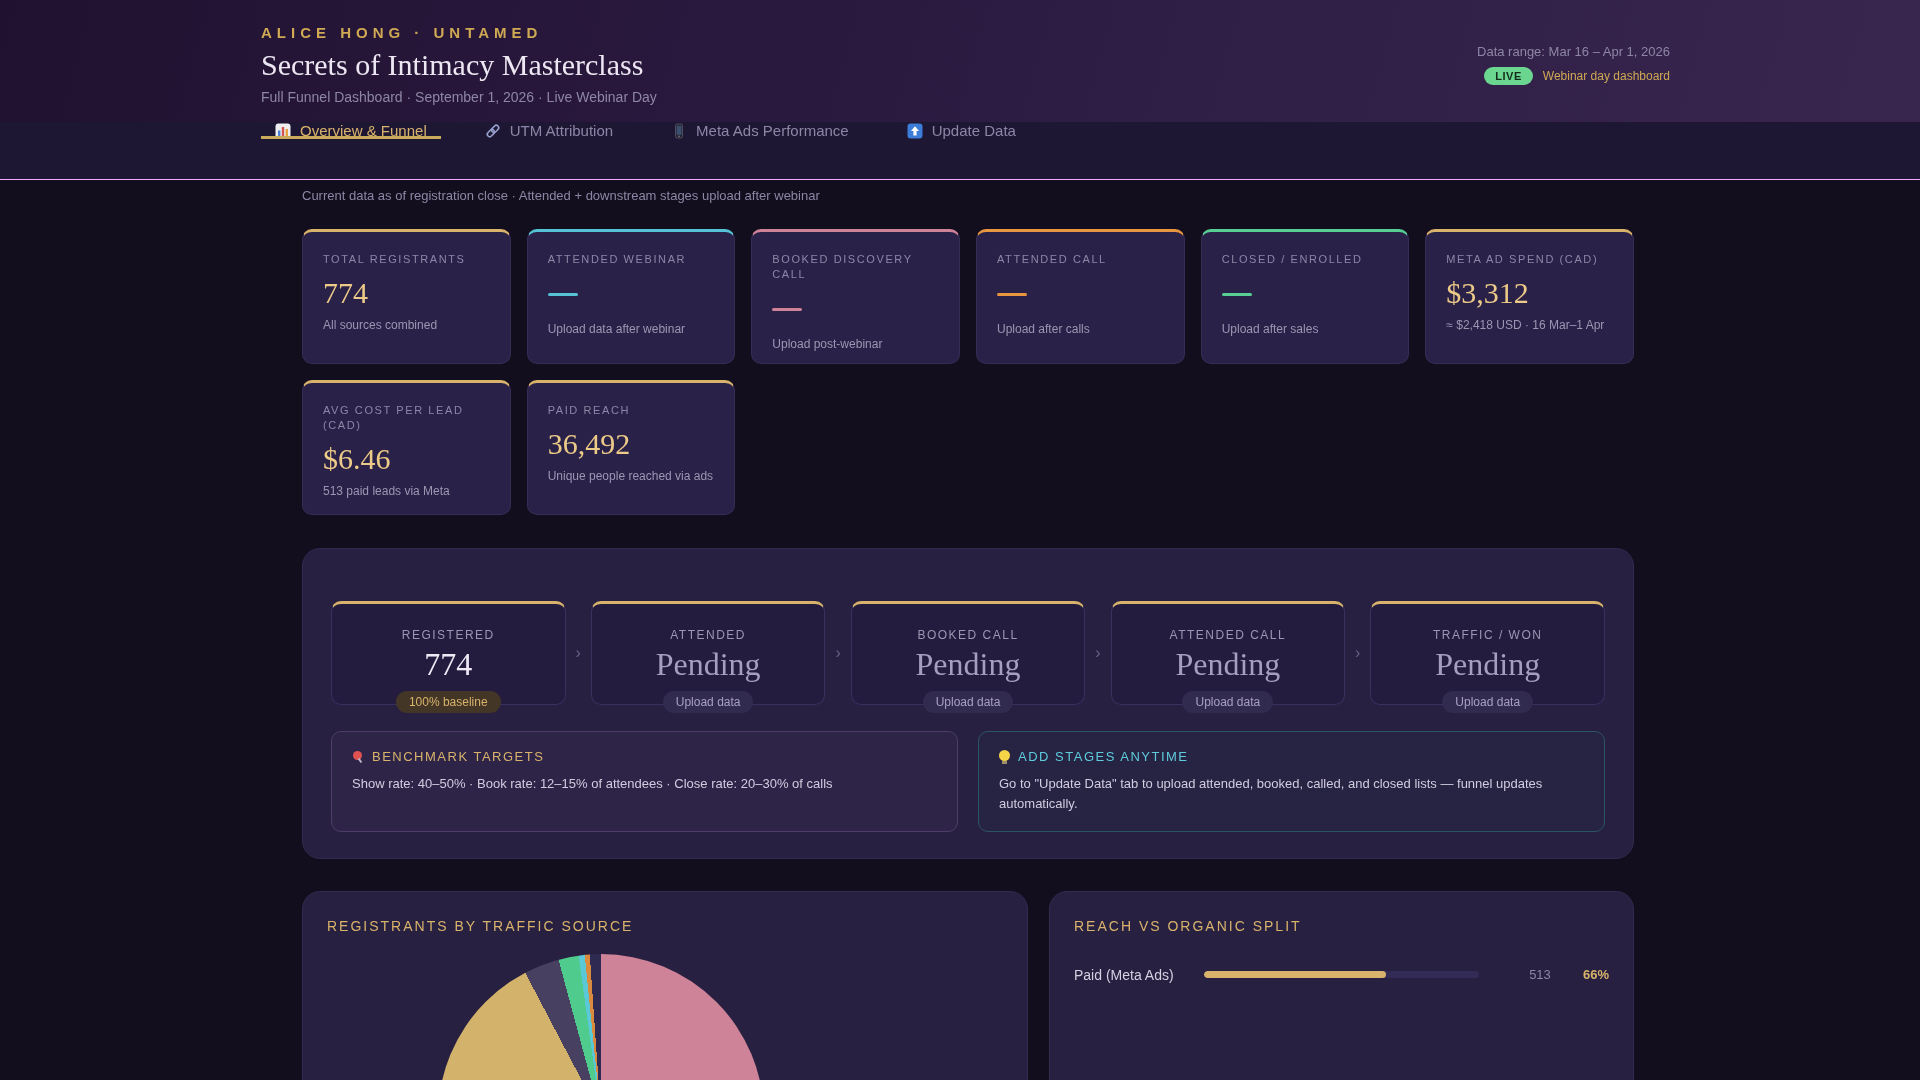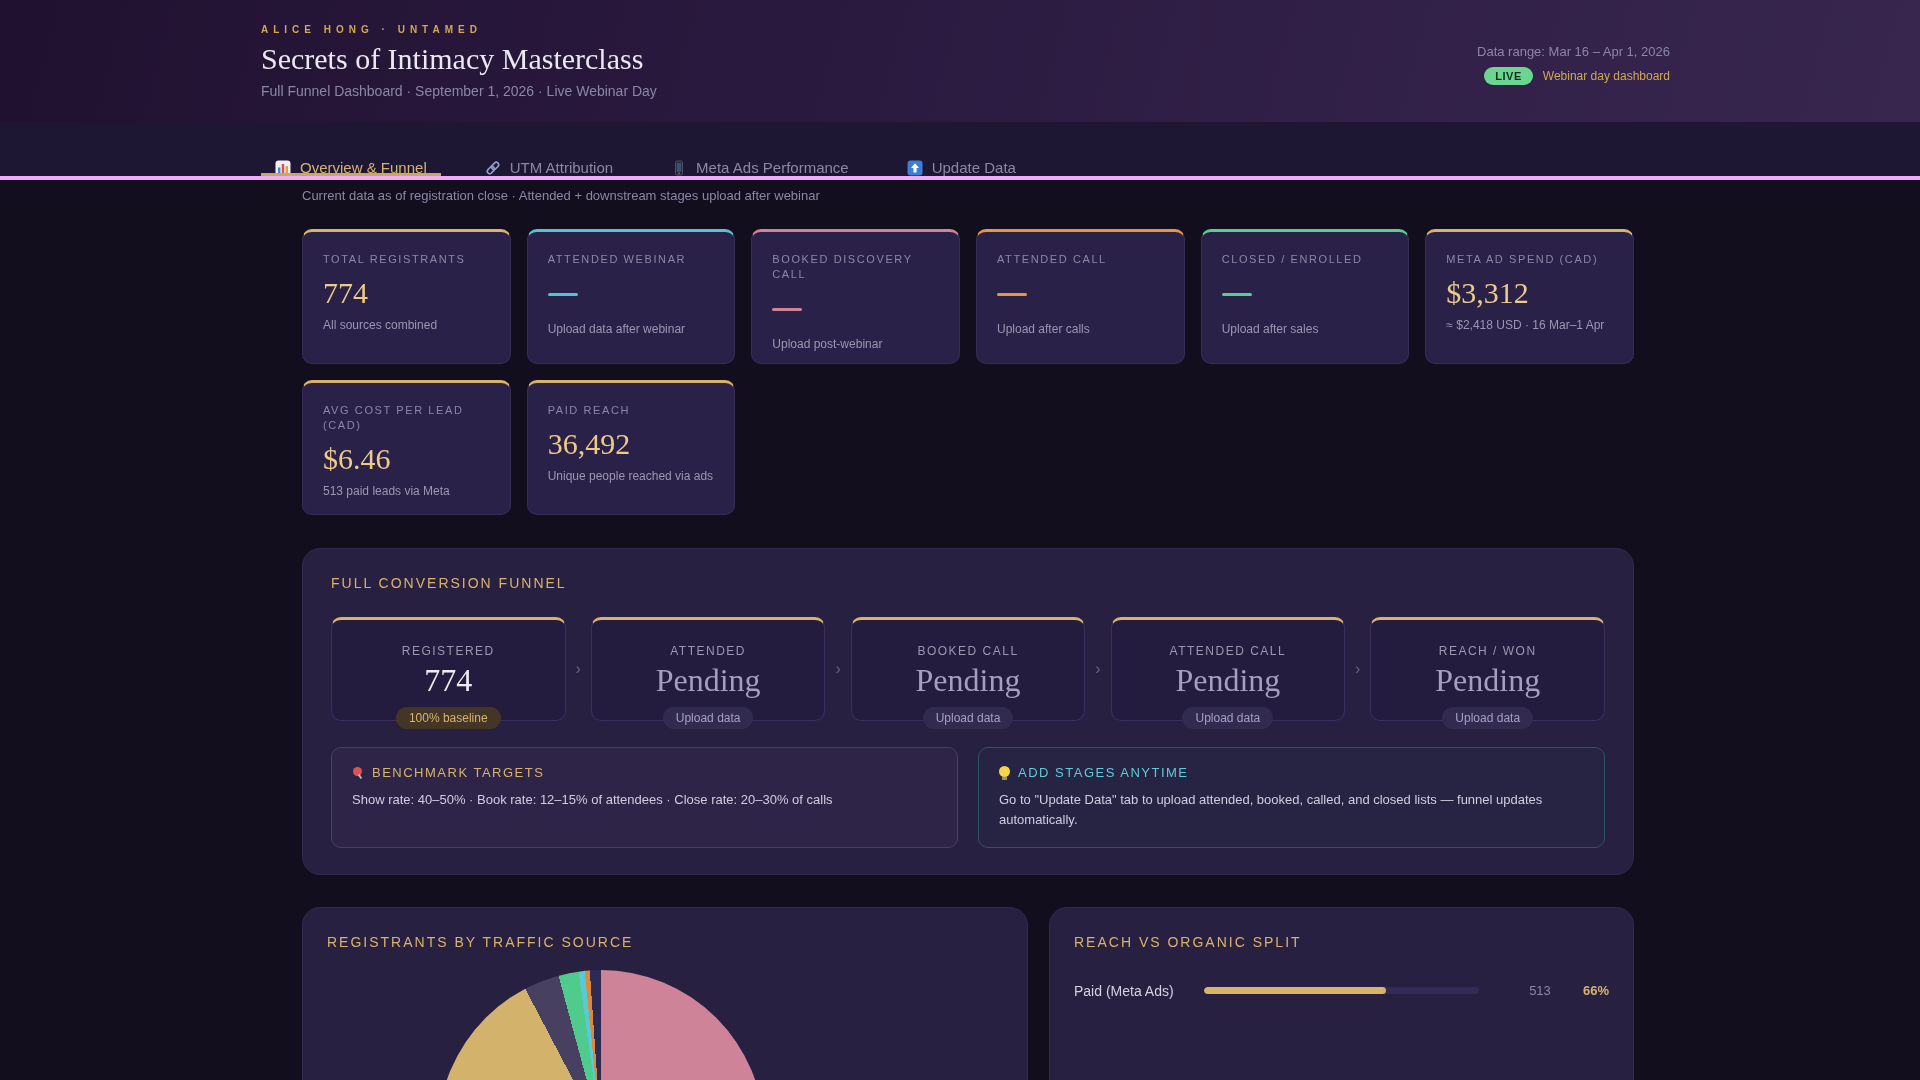--- a/index.html
+++ b/index.html
@@ -8,33 +8,33 @@
     --card:#2a2148; --muted:#8d86a5; --text:#e9e4f2; --note:#9d96b2;
   }
   *{margin:0;padding:0;box-sizing:border-box;}
   html,body{width:1920px;height:1080px;overflow:hidden;}
   body{background:var(--bg);font-family:"Liberation Sans",sans-serif;color:var(--text);}
   .serif{font-family:"Liberation Serif",serif;}
 
   
   .hero{height:122px;background:linear-gradient(105deg,#211130 0%,#2b1a40 45%,#38264f 100%);
     display:flex;justify-content:space-between;padding:24px 250px 0 261px;}
-  .brand{color:#cfa953;font-size:10px;font-weight:700;letter-spacing:5px;}
+  .brand{color:#cfa953;font-size:15px;font-weight:700;letter-spacing:5px;}
   .hero-title{font-size:30px;color:#ece7f2;margin-top:7px;font-weight:400;}
   .hero-sub{font-size:14px;color:var(--muted);margin-top:7px;}
   .hero-right{display:flex;flex-direction:column;align-items:flex-end;gap:8px;padding-top:20px;}
   .range{font-size:13px;color:var(--muted);}
   .live-row{display:flex;align-items:center;gap:10px;}
   .live-pill{background:#6bd690;color:#122b1b;font-size:11px;font-weight:700;
     padding:3px 11px;border-radius:999px;letter-spacing:.5px;margin-left:8px;}
   .live-label{font-size:12px;color:#cfa953;}
 
   
-  .tabbar{height:58px;background:#1e1734;border-bottom:4px solid #f0abfc;
-    display:flex;align-items:flex-end;padding-left:261px;gap:30px;}
+  .tabbar{height:58px;background:#1e1734;border-bottom:1px solid #f0abfc;
+    display:flex;align-items:flex-start;padding-left:261px;gap:30px;}
   .tab{display:flex;align-items:center;gap:9px;font-size:15px;color:var(--muted);
     position:relative;padding:0 14px;cursor:pointer;}
   .tab.active{color:var(--gold);}
   .tab.active::after{content:"";position:absolute;left:0;right:0;bottom:0;height:3px;background:#c9a95c;}
   .tab svg{display:block;}
 
   
   .main{width:1332px;margin:0 0 0 302px;}
   .h2{font-size:26px;color:#e8e3f0;margin-top:30px;font-weight:400;}
   .h2sub{font-size:13px;color:var(--muted);margin-top:8px;}
@@ -209,21 +209,20 @@
       <div class="card-note">513 paid leads via Meta</div>
     </div>
     <div class="card acc-gold">
       <div class="card-label">PAID REACH</div>
       <div class="card-value">36,492</div>
       <div class="card-note">Unique people reached via ads</div>
     </div>
   </div>
 
   <div class="funnel">
-    <div class="panel-title">FULL CONVERSION FUNNEL</div>
 
     <div class="stages">
       <div class="stage acc-gold">
         <div class="stage-label">REGISTERED</div>
         <div class="stage-value">774</div>
         <div class="stage-badge baseline">100% baseline</div>
       </div>
       <div class="sep">›</div>
       <div class="stage acc-teal">
         <div class="stage-label">ATTENDED</div>
@@ -237,21 +236,21 @@
         <div class="stage-badge">Upload data</div>
       </div>
       <div class="sep">›</div>
       <div class="stage acc-orange">
         <div class="stage-label">ATTENDED CALL</div>
         <div class="stage-value pending serif">Pending</div>
         <div class="stage-badge">Upload data</div>
       </div>
       <div class="sep">›</div>
       <div class="stage acc-green">
-        <div class="stage-label">REACH / WON</div>
+        <div class="stage-label">TRAFFIC / WON</div>
         <div class="stage-value pending serif">Pending</div>
         <div class="stage-badge">Upload data</div>
       </div>
     </div>
 
     <div class="fboxes">
       <div class="fbox fbox-bench">
         <div class="fbox-title">
           <span class="pin-icon"></span>
           <span>BENCHMARK TARGETS</span>

